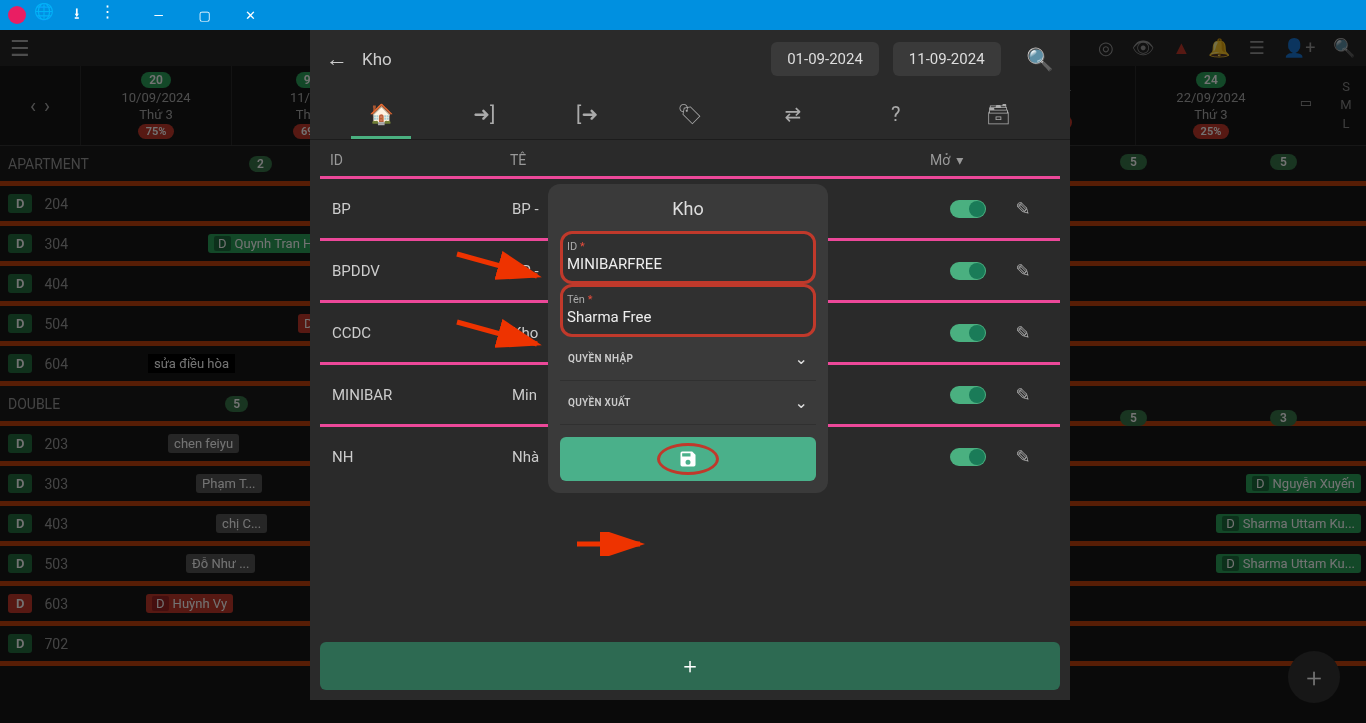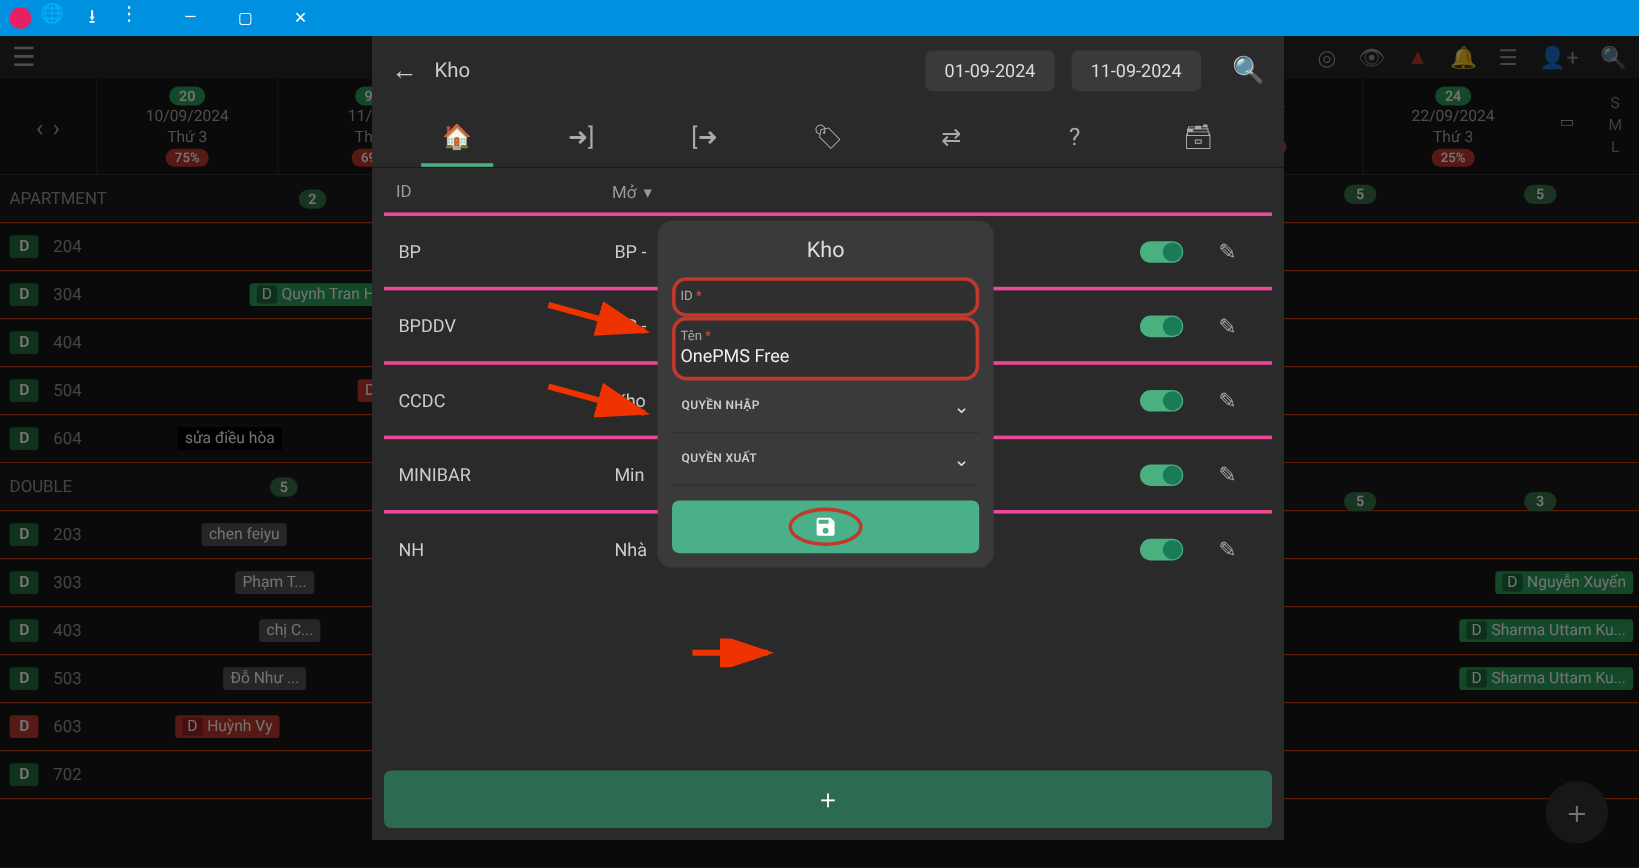--- a/index.html
+++ b/index.html
@@ -26,21 +26,21 @@
 .cal-nav span { cursor: pointer; font-size: 20px; }
 .cal-day { flex: 1; display: flex; flex-direction: column; align-items: center; justify-content: center; color: #aaa; border-left: 1px solid #2a2a2a; font-size: 13px; gap: 2px; }
 .cal-badge { background: #2aa05a; color: #fff; padding: 1px 8px; border-radius: 10px; font-size: 12px; font-weight: 600; }
 .cal-pct { background: #c0392b; color: #fff; padding: 1px 8px; border-radius: 10px; font-size: 11px; font-weight: 600; text-align: center; }
 .cal-side { width: 40px; display: flex; flex-direction: column; align-items: center; justify-content: center; color: #888; font-size: 13px; }
 .cal-side .cal-icon { color: #aaa; margin-bottom: 4px; }
 .cal-side span { line-height: 1.4; }
 
 
 .grid-body { position: absolute; top: 146px; left: 0; right: 0; bottom: 0; background: #181818; }
-.grid-row { height: 40px; display: flex; align-items: center; border-bottom: 1px solid #c2410c; padding-left: 8px; color: #999; font-size: 14px; }
+.grid-row { height: 40px; display: flex; align-items: center; border-bottom: 5px solid #c2410c; padding-left: 8px; color: #999; font-size: 14px; }
 .grid-row.cat { background: #1c1c1c; }
 .room-badge { background: #246e3f; color: #fff; padding: 2px 8px; border-radius: 3px; font-size: 13px; margin-right: 12px; font-weight: 600; }
 .room-badge.red { background: #c0392b; }
 .occ-badge { background: #387549; color: #fff; padding: 1px 8px; border-radius: 10px; font-size: 12px; font-weight: 600; margin-left: 8px; }
 .guest-chip { background: #2aa05a; color: #fff; border-radius: 3px; padding: 2px 6px; font-size: 13px; display: inline-flex; align-items: center; gap: 4px; }
 .guest-chip .g-ico { background: #1c6c3d; padding: 0 4px; border-radius: 2px; }
 .guest-chip.dark { background: #555; }
 .note-chip { background: #000; color: #fff; padding: 2px 6px; font-size: 13px; }
 
 
@@ -279,20 +279,21 @@
     <span class="active">🏠</span>
     <span>➜]</span>
     <span>[➜</span>
     <span>🏷</span>
     <span>⇄</span>
     <span>?</span>
     <span>🗃</span>
   </div>
   <div class="panel-cols">
     <div class="c1">ID</div>
+    <div class="c2">TÊ</div>
     <div class="c3">
         <span>Mở</span> 
         <span>▾</span>
       </div>
   </div>
   <div class="panel-list">
     <div class="panel-row">
       <div class="c1">BP</div>
         <div class="c2">BP -</div>
       <div class="c3">
@@ -334,24 +335,25 @@
     </div>
   </div>
   <div style="flex:1"></div>
   <div class="panel-add">＋</div>
 </div>
 
 <div class="modal">
   <div class="modal-title">Kho</div>
   <div class="field">
     <div class="field-label"><span>ID</span> <span class="req">*</span></div>
+    <div class="field-value">MINIBARFREE</div>
   </div>
   <div class="field">
     <div class="field-label"><span>Tên</span> <span class="req">*</span></div>
-    <div class="field-value">OnePMS Free</div>
+    <div class="field-value">Sharma Free</div>
   </div>
   <div class="select-row">
     <span class="sel-label">QUYỀN NHẬP</span>
     <span>⌄</span>
   </div>
   <div class="select-row">
     <span class="sel-label">QUYỀN XUẤT</span>
     <span>⌄</span>
   </div>
   <div class="save-btn">

